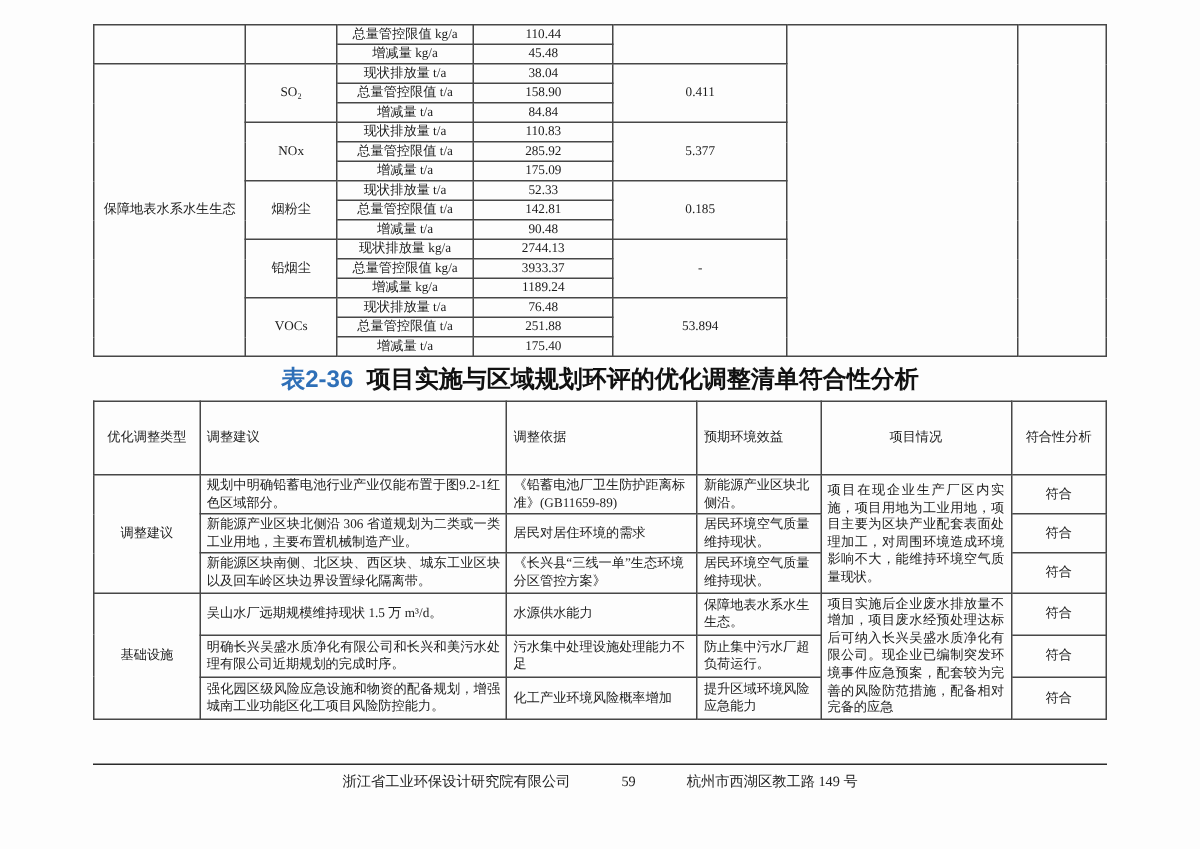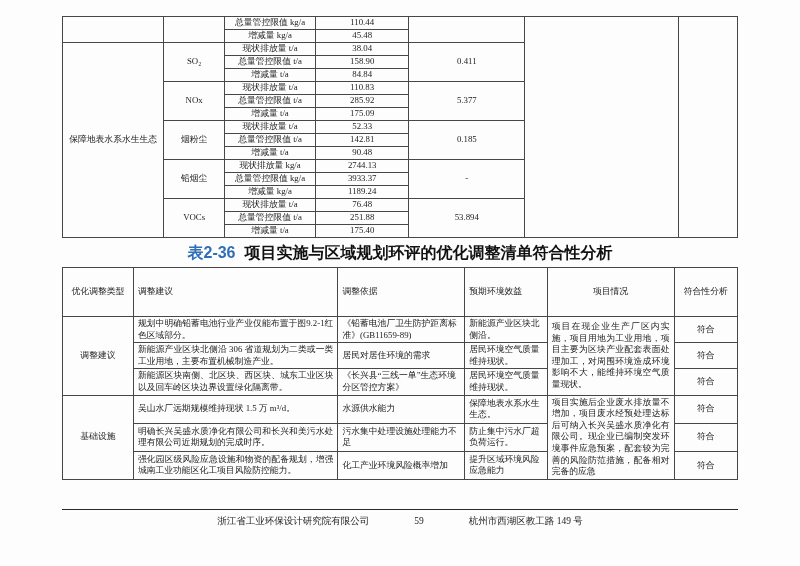--- a/index.html
+++ b/index.html
@@ -66,21 +66,21 @@
 
   
   .footer {
     position:absolute;
     top:509px; left:62px; right:62px;
     border-top:1.5px solid #2a2a2a;
     padding-top:5px;
     display:flex;
     justify-content:center;
     align-items:baseline;
-    gap:45px;
+    gap:34px;
     font-size:9.5px;
     color:#222;
   }
 </style>
 </head>
 <body>
 
 <div class="page">
 
 

